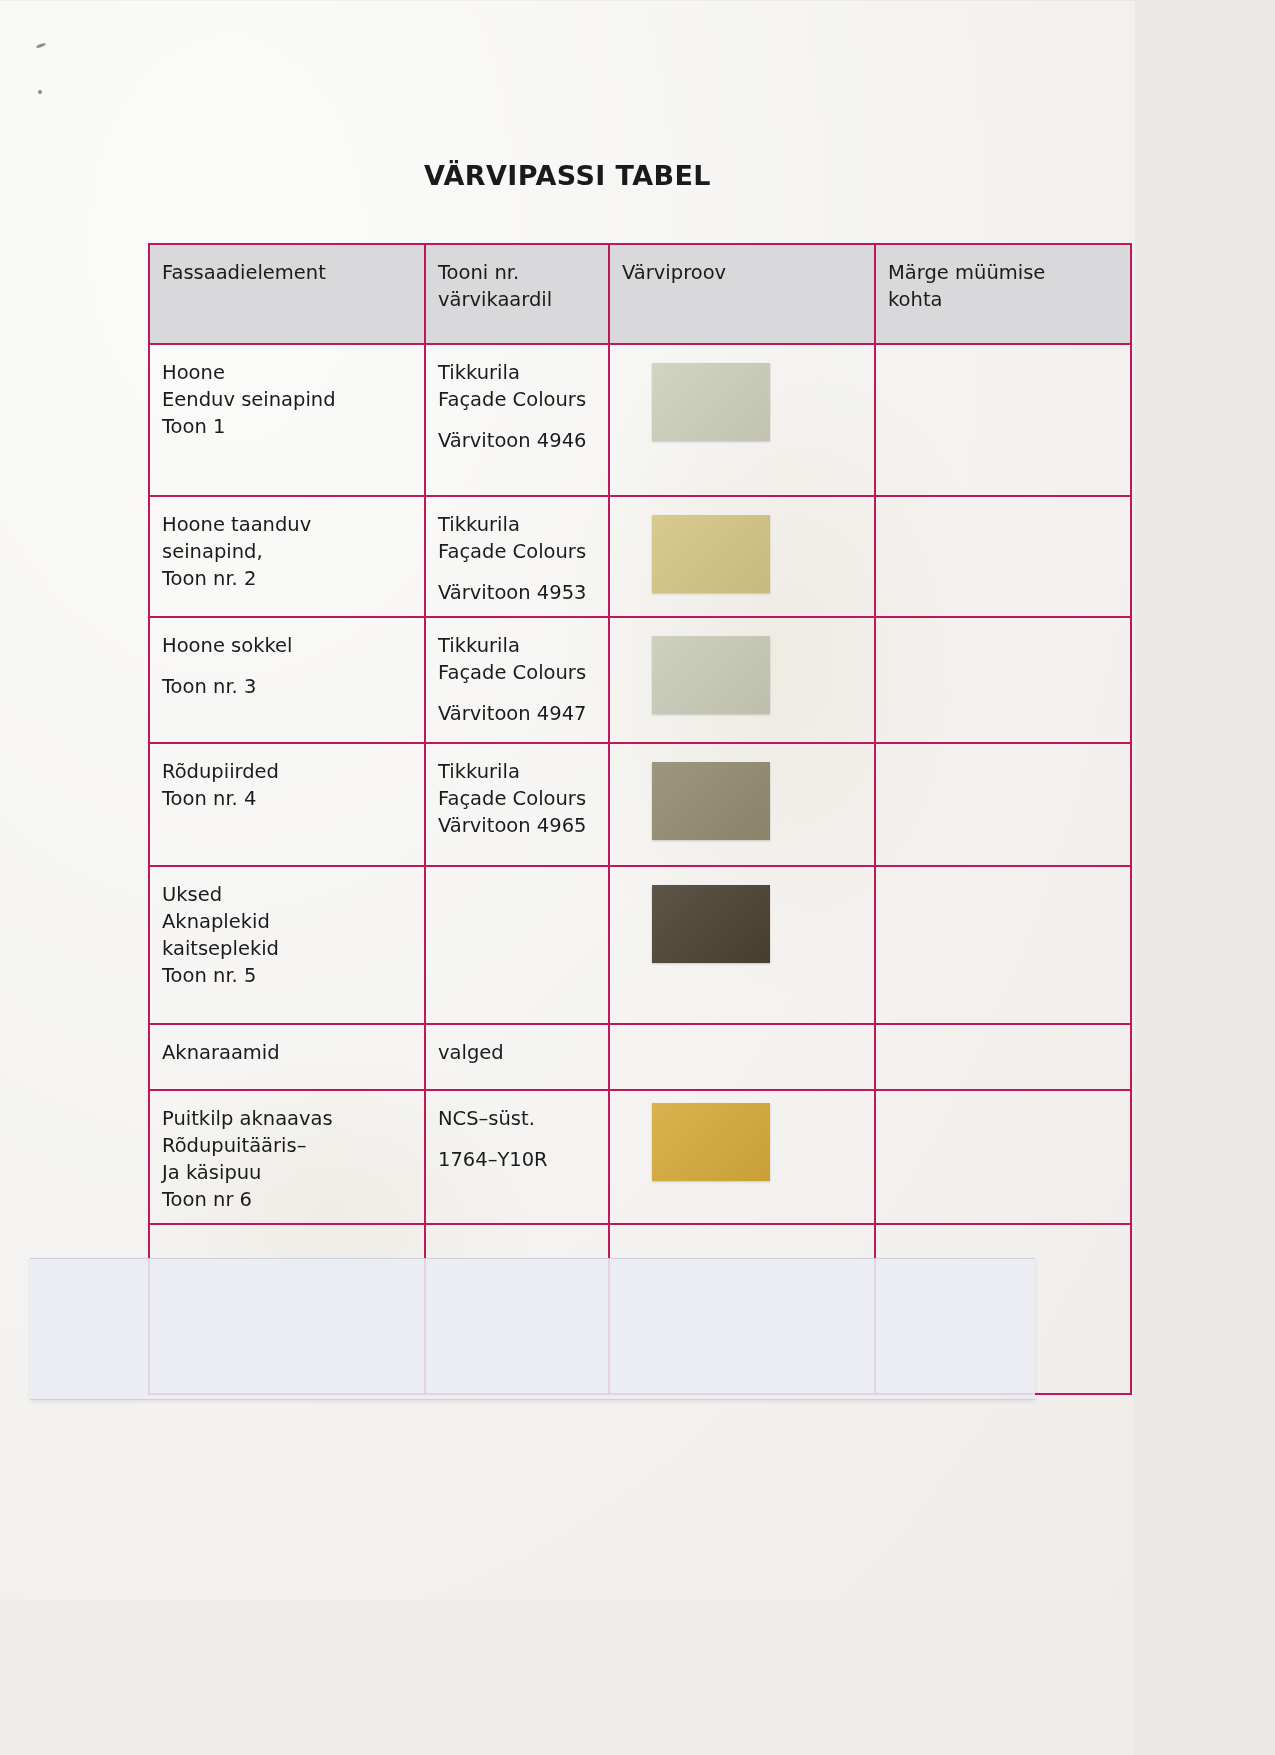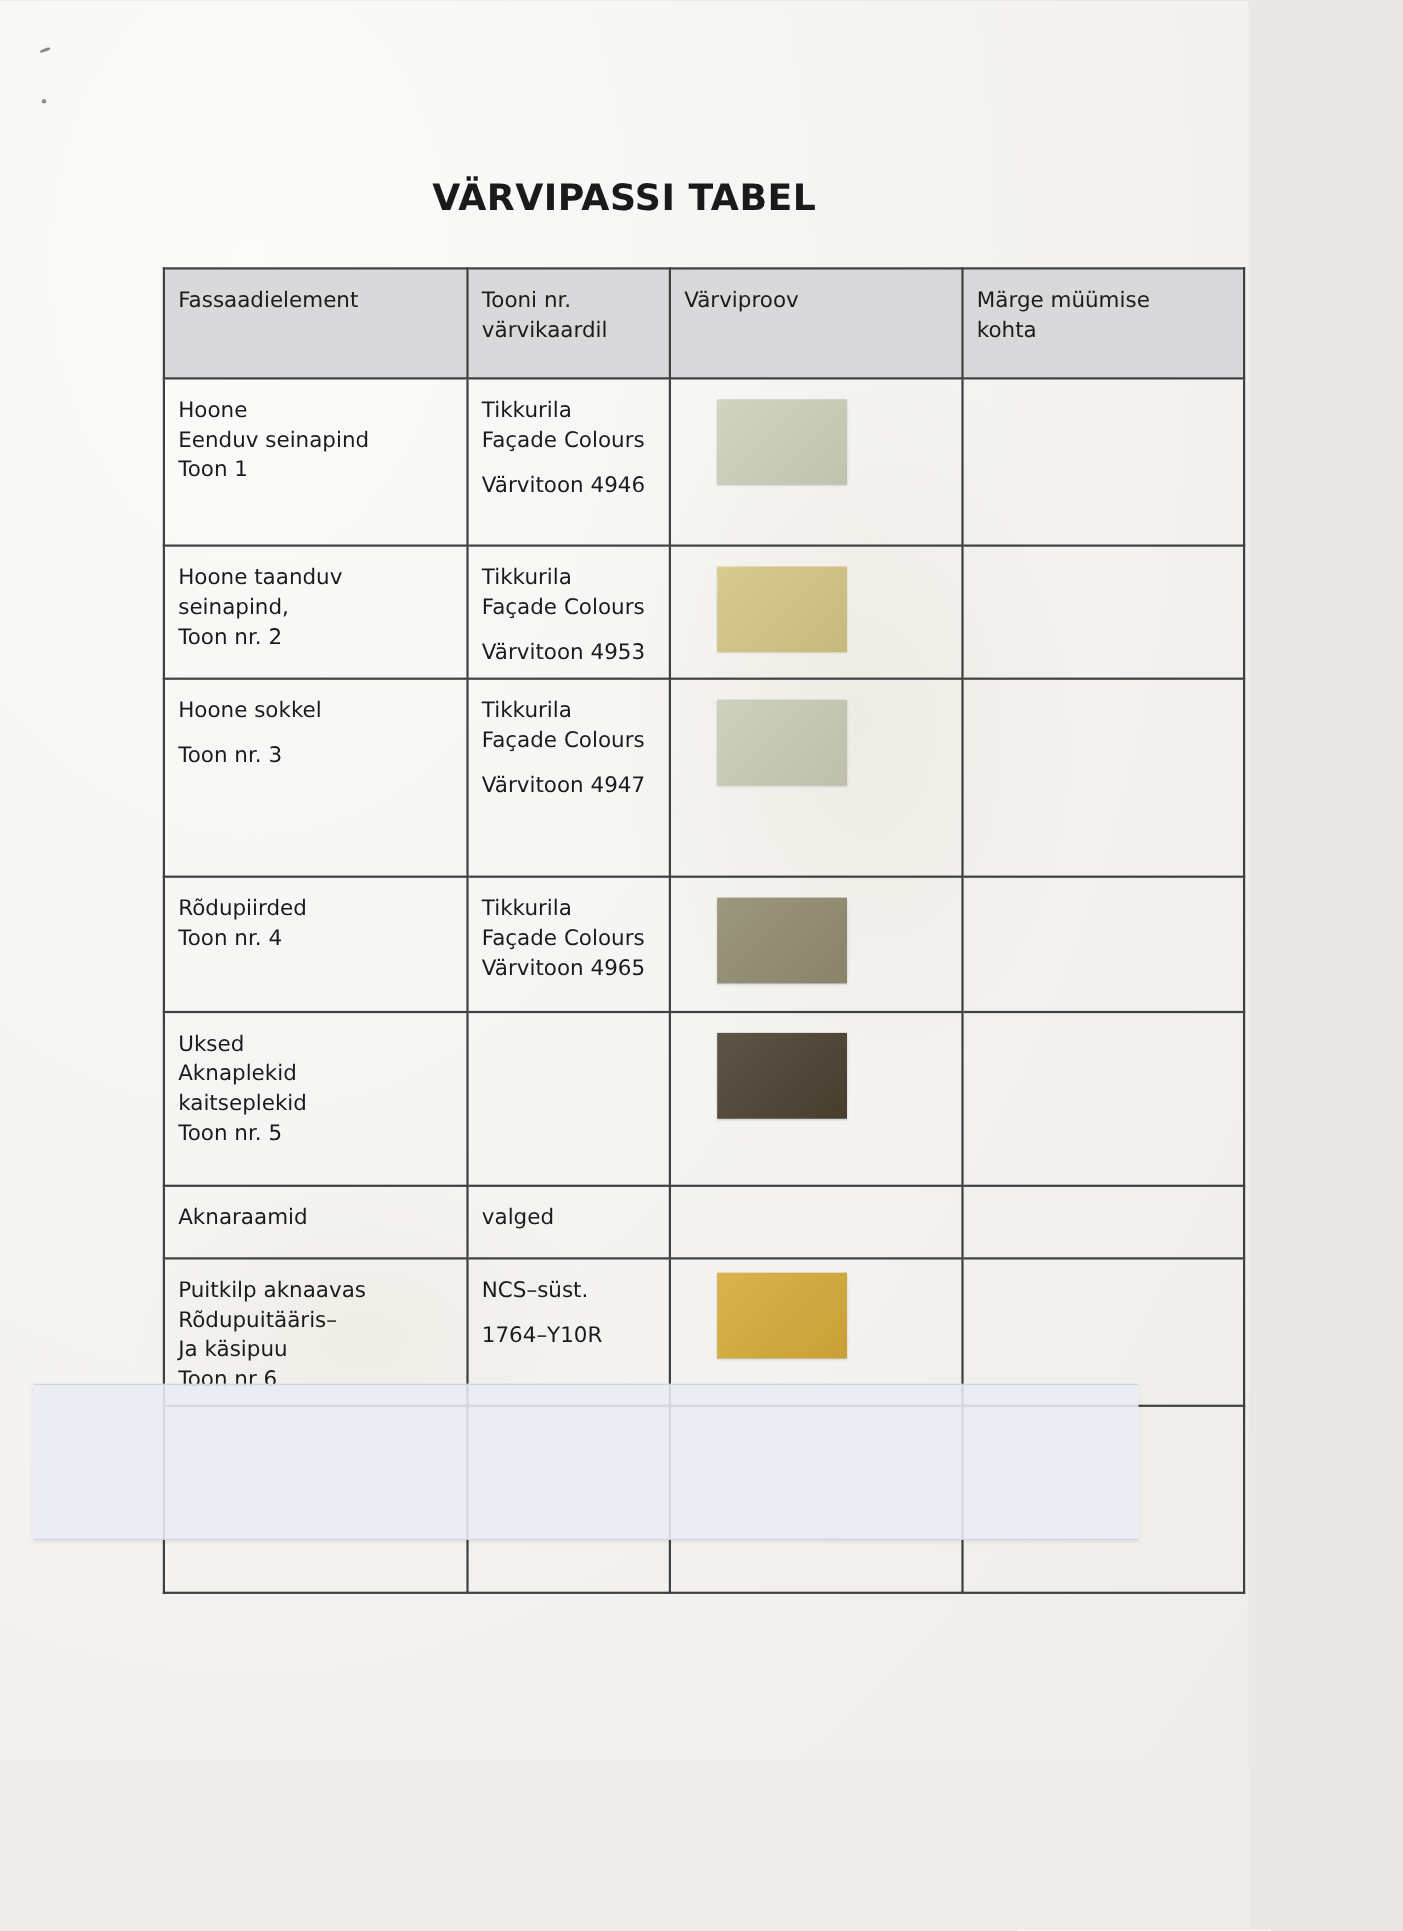--- a/index.html
+++ b/index.html
@@ -56,21 +56,21 @@
   
   #title-block {
     position: absolute;
     left: 0;
     top: 160px;
     width: 1135px;
     text-align: center;
     color: #1a1a1a;
   }
   #title-block .line1 {
-    font-size: 33px;
+    font-size: 27px;
     letter-spacing: 0.4px;
     font-weight: 600;
   }
   #title-block .line2 {
     font-size: 26px;
     letter-spacing: 0.4px;
     font-weight: 600;
     margin-top: 6px;
   }
 
@@ -78,21 +78,21 @@
   #tbl {
     position: absolute;
     left: 148px;
     top: 243px;
     width: 878px;
     border-collapse: collapse;
     table-layout: fixed;
     color: #1b1b1b;
   }
   #tbl td, #tbl th {
-    border: 2px solid #404040;
+    border: 2px solid #be185d;
     vertical-align: top;
     padding: 14px 12px 10px 12px;
     font-size: 19.5px;
     line-height: 27px;
     font-weight: 400;
     text-align: left;
   }
   #tbl thead th {
     background: #d9d8da;
     height: 74px;
@@ -217,21 +217,21 @@
           <span>Värvitoon 4953</span>
         </td>
         <td class="swatch-cell">
           <div class="swatch" style="background-color:#d3c585;"></div>
         </td>
         <td>
           <span></span>
         </td>
       </tr>
 
-      <tr style="height:180px;">
+      <tr style="height:126px;">
         <td>
           <span>Hoone sokkel</span>
           <span class="gap"></span>
           <span>Toon nr. 3</span>
         </td>
         <td>
           <span>Tikkurila</span><br>
           <span>Façade Colours</span>
           <span class="gap"></span>
           <span>Värvitoon 4947</span>

